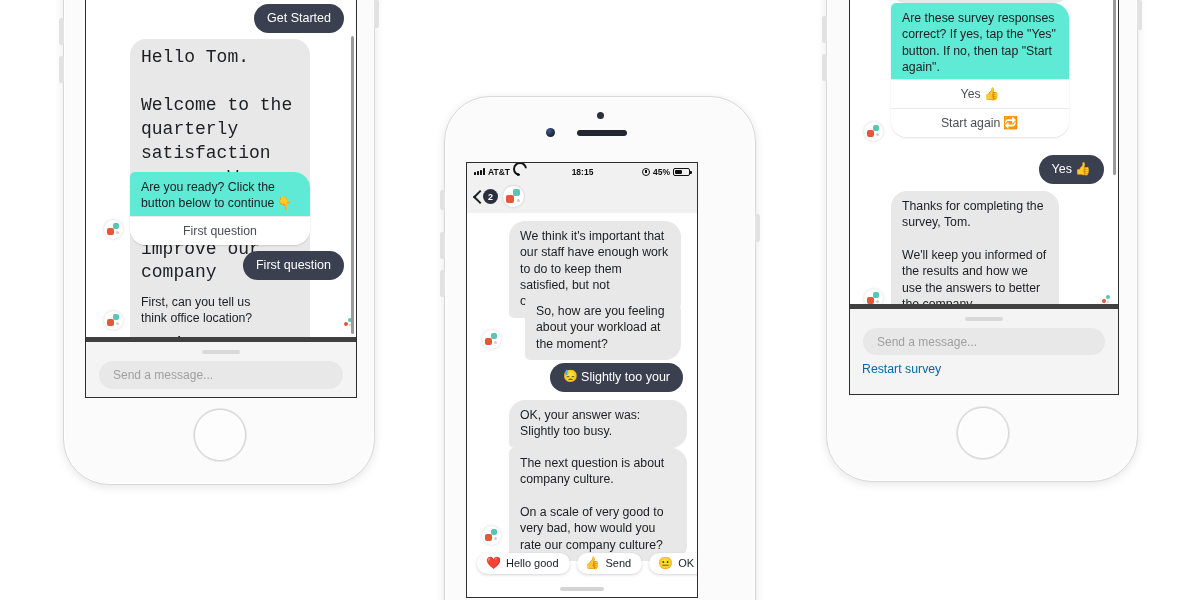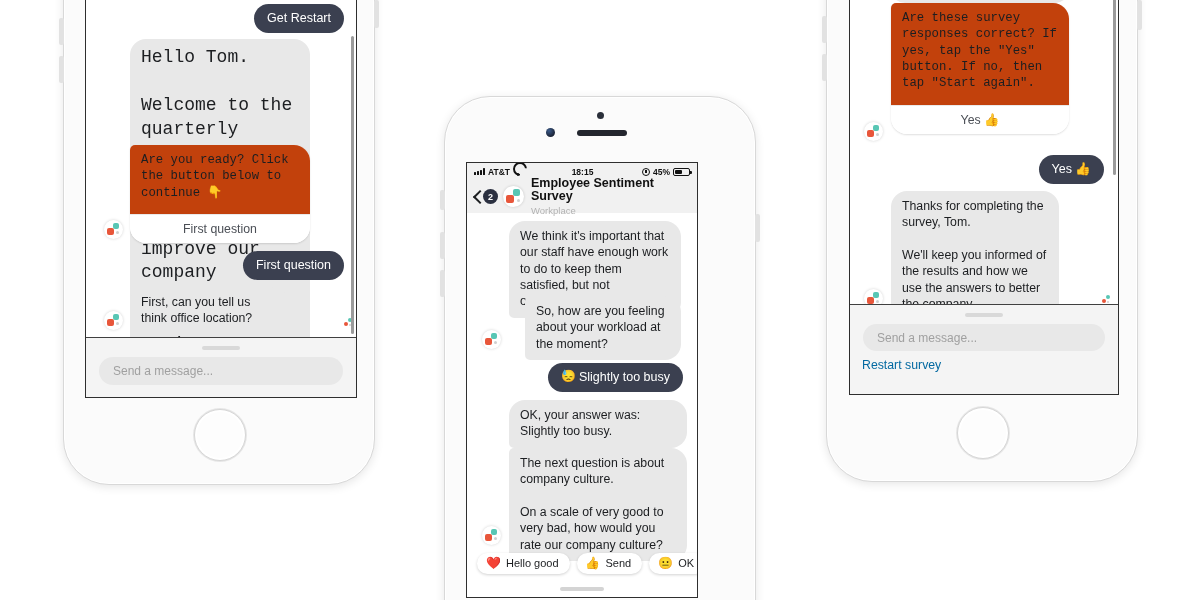--- a/index.html
+++ b/index.html
@@ -80,22 +80,22 @@
     white-space: pre-wrap;
   }
 
   
   .card {
     border-radius: 16px; overflow: hidden;
     background: #ffffff;
     box-shadow: 0 1px 2px rgba(0,0,0,.13);
   }
   .card .card-text {
-    background: #c2410c; color:#1c1e21;
-    padding: 7px 11px 13px 11px; line-height:1.33; white-space: pre-wrap; font-family: Liberation Mono, monospace;
+    background: #5eead4; color:#1c1e21;
+    padding: 7px 11px 4px 11px; line-height:1.33; white-space: pre-wrap;
   }
   .card .card-btn {
     background:#ffffff; color:#4b4f56; text-align:center;
     padding: 7px 6px; border-top:1px solid #eaeaea;
   }
 
   
   .avatar {
     position:absolute; width:19px; height:19px; border-radius:50%;
     background:#ffffff;
@@ -107,21 +107,21 @@
   .avatar .sq-grey   { width:3px; height:3px; background:#cfcfcf; left:12px; top:11px; }
   .avatar.mini { width:10px; height:10px; box-shadow:none; }
   .avatar.mini .sq-teal   { width:4px; height:4px; left:5px; top:0px; }
   .avatar.mini .sq-orange { width:4px; height:4px; left:1px; top:4px; }
   .avatar.mini .sq-grey   { width:2px; height:2px; left:6px; top:6px; }
 
   
   .composer {
     position:absolute; left:0; right:0; bottom:0;
     background:#f4f4f4;
-    border-top:1px solid #404040;
+    border-top:5px solid #404040;
   }
   .grabber {
     position:absolute; left:50%; transform:translateX(-50%);
     width:38px; height:4px; border-radius:2px; background:#d9d9d9;
   }
   .send-field {
     position:absolute; left:13px; right:13px;
     background:#e8e8e8; border-radius:18px;
     color:#a0a0a0;
     display:flex; align-items:center;
@@ -224,30 +224,30 @@
   <div class="phone rounded-bottom" style="left:63px; top:-120px; width:312px; height:605px;">
   </div>
   <div class="btn-side" style="left:59px; top:18px; width:5px; height:27px;"></div>
   <div class="btn-side" style="left:59px; top:56px; width:5px; height:27px;"></div>
   <div class="btn-side" style="left:374px; top:0px; width:5px; height:28px;"></div>
 
   <div class="screen" style="left:85px; top:-130px; width:272px; height:528px;">
     <div class="chat">
 
       <div class="row out" style="position:absolute; left:10px; right:12px; top:133px;">
-        <div class="bubble-out" style="font-size:12.5px;">Get Restart</div>
+        <div class="bubble-out" style="font-size:12.5px;">Get Started</div>
       </div>
 
       <div class="row in" style="position:absolute; left:44px; top:168px; width:180px;">
         <div class="bubble-in" style="font-size:18px; border-bottom-left-radius:5px;font-family:Liberation Mono, monospace;">Hello Tom.
 
 Welcome to the quarterly satisfaction survey. We use the answers you provide to improve our company culture and working environment.</div>
       </div>
 
-      <div class="card" style="position:absolute; left:44px; top:274px; width:180px; border-top-left-radius:5px;">
+      <div class="card" style="position:absolute; left:44px; top:301px; width:180px; border-top-left-radius:5px;">
         <div class="card-text" style="font-size:12.3px;">Are you ready? Click the button below to continue 👇</div>
         <div class="card-btn" style="font-size:12.3px;">First question</div>
       </div>
       <div class="avatar" style="left:18px; top:349px;">
         <i class="sq-teal"></i>
         <i class="sq-orange"></i>
         <i class="sq-grey"></i>
       </div>
 
       <div class="row out" style="position:absolute; left:10px; right:12px; top:380px;">
@@ -319,43 +319,39 @@
       <div class="chathead">
         <span class="back-chev"></span>
         <span class="badge">2</span>
         <span class="head-av">
           <span class="avatar">
             <i class="sq-teal"></i>
             <i class="sq-orange"></i>
             <i class="sq-grey"></i>
           </span>
         </span>
-        <span>
-          <span class="head-title" style="display:block;">Employee Sentiment Survey</span>
-          <span class="head-sub" style="display:block;">Workplace</span>
-        </span>
       </div>
 
       <div class="row in" style="position:absolute; left:42px; top:58px; width:172px;">
         <div class="bubble-in" style="font-size:12.3px; border-bottom-left-radius:5px;">We think it's important that our staff have enough work to do to keep them satisfied, but not overwhelmed.</div>
       </div>
 
       <div class="row in" style="position:absolute; left:42px; top:133px; width:172px;">
         <div class="bubble-in" style="font-size:12.3px; border-top-left-radius:5px; border-bottom-left-radius:5px;margin-left:16px;">So, how are you feeling about your workload at the moment?</div>
       </div>
       <div class="avatar" style="left:15px; top:167px;">
         <i class="sq-teal"></i>
         <i class="sq-orange"></i>
         <i class="sq-grey"></i>
       </div>
 
       <div class="row out" style="position:absolute; left:10px; right:14px; top:200px;">
         <div class="bubble-out" style="font-size:12.5px; display:flex; align-items:center; gap:3px;">
           <span class="emj">😓</span>
-          <span>Slightly too busy</span>
+          <span>Slightly too your</span>
         </div>
       </div>
 
       <div class="row in" style="position:absolute; left:42px; top:285px; width:178px;">
         <div class="bubble-in" style="font-size:12.3px; border-top-left-radius:5px; border-bottom-left-radius:5px;">The next question is about company culture.
 
 On a scale of very good to very bad, how would you rate our company culture?</div>
       </div>
 
       <div class="row in" style="position:absolute; left:42px; top:237px; width:178px;">
@@ -402,20 +398,21 @@
 
   <div class="screen" style="left:849px; top:-130px; width:270px; height:525px;">
     <div class="chat">
 
       <div style="position:absolute; left:41px; top:104px; width:178px; height:28px;
                   background:#e8e8e8; border-radius:16px;"></div>
 
       <div class="card" style="position:absolute; left:41px; top:132px; width:178px; border-top-left-radius:5px;">
         <div class="card-text" style="font-size:12.3px;">Are these survey responses correct? If yes, tap the "Yes" button. If no, then tap "Start again".</div>
         <div class="card-btn" style="font-size:12.3px;">Yes 👍</div>
+        <div class="card-btn" style="font-size:12.3px;">Start again 🔁</div>
       </div>
       <div class="avatar" style="left:14px; top:251px;">
         <i class="sq-teal"></i>
         <i class="sq-orange"></i>
         <i class="sq-grey"></i>
       </div>
 
       <div class="row out" style="position:absolute; left:10px; right:14px; top:284px;">
         <div class="bubble-out" style="font-size:12.5px;">Yes 👍</div>
       </div>

